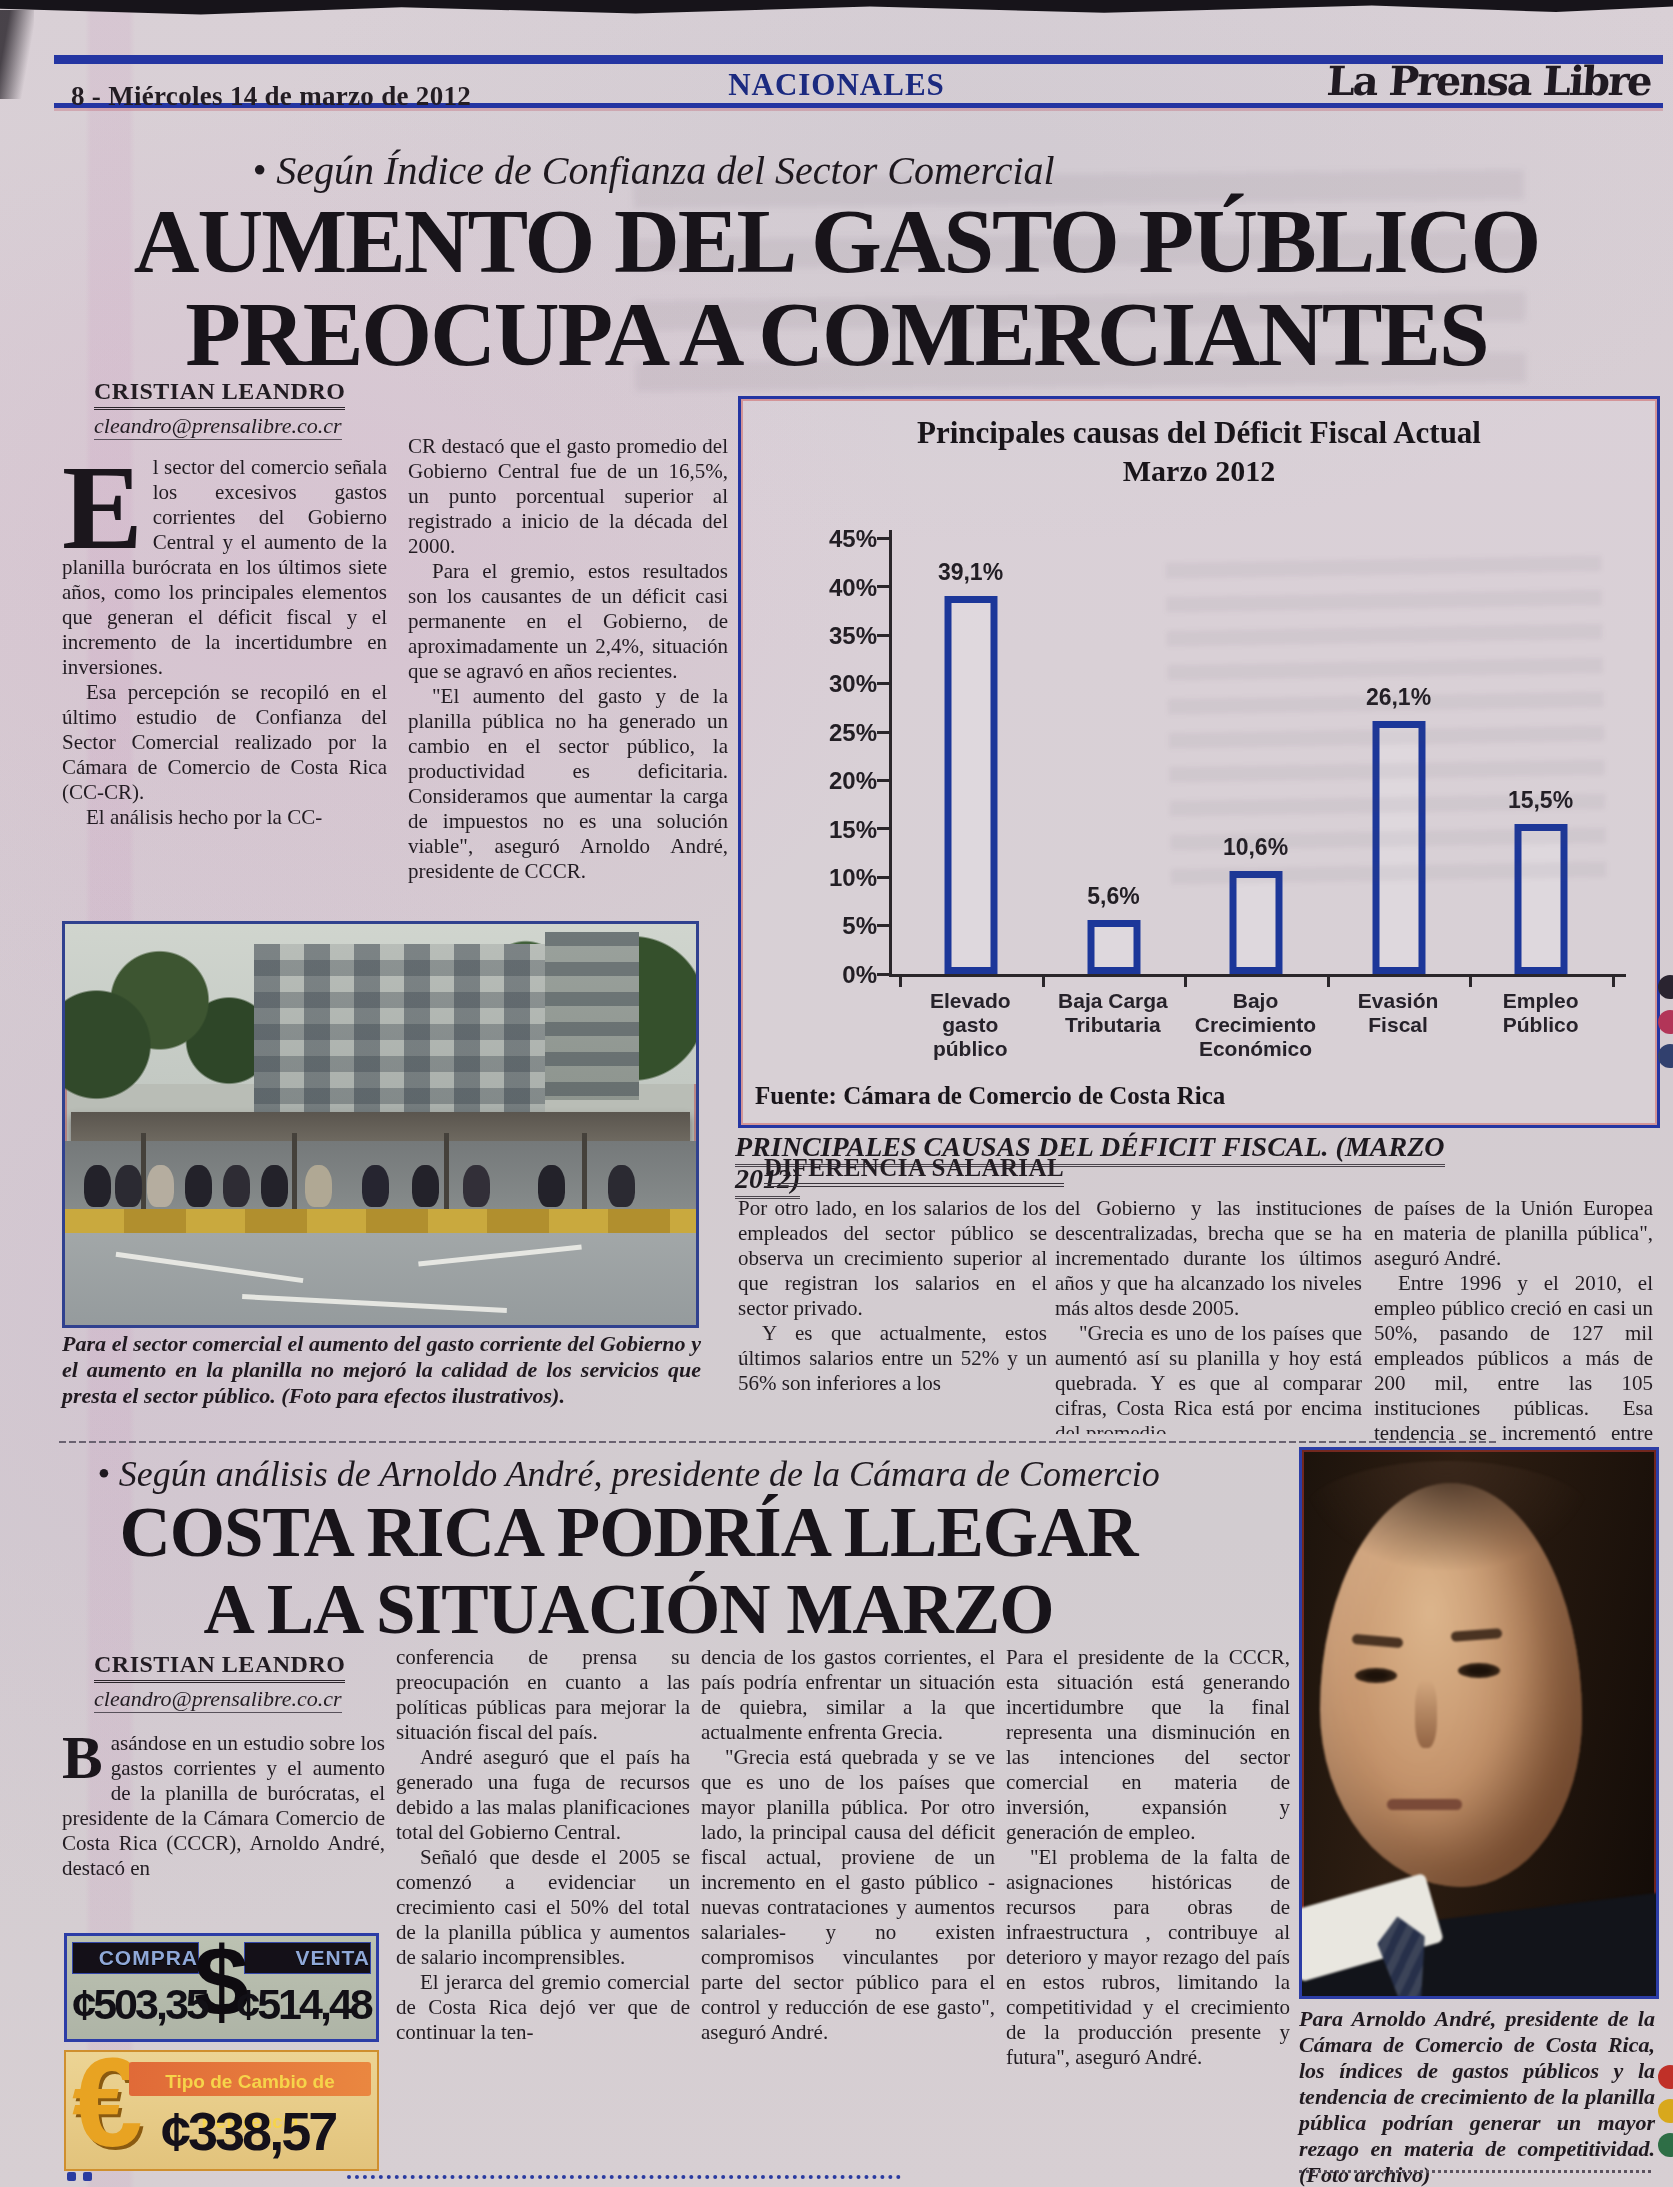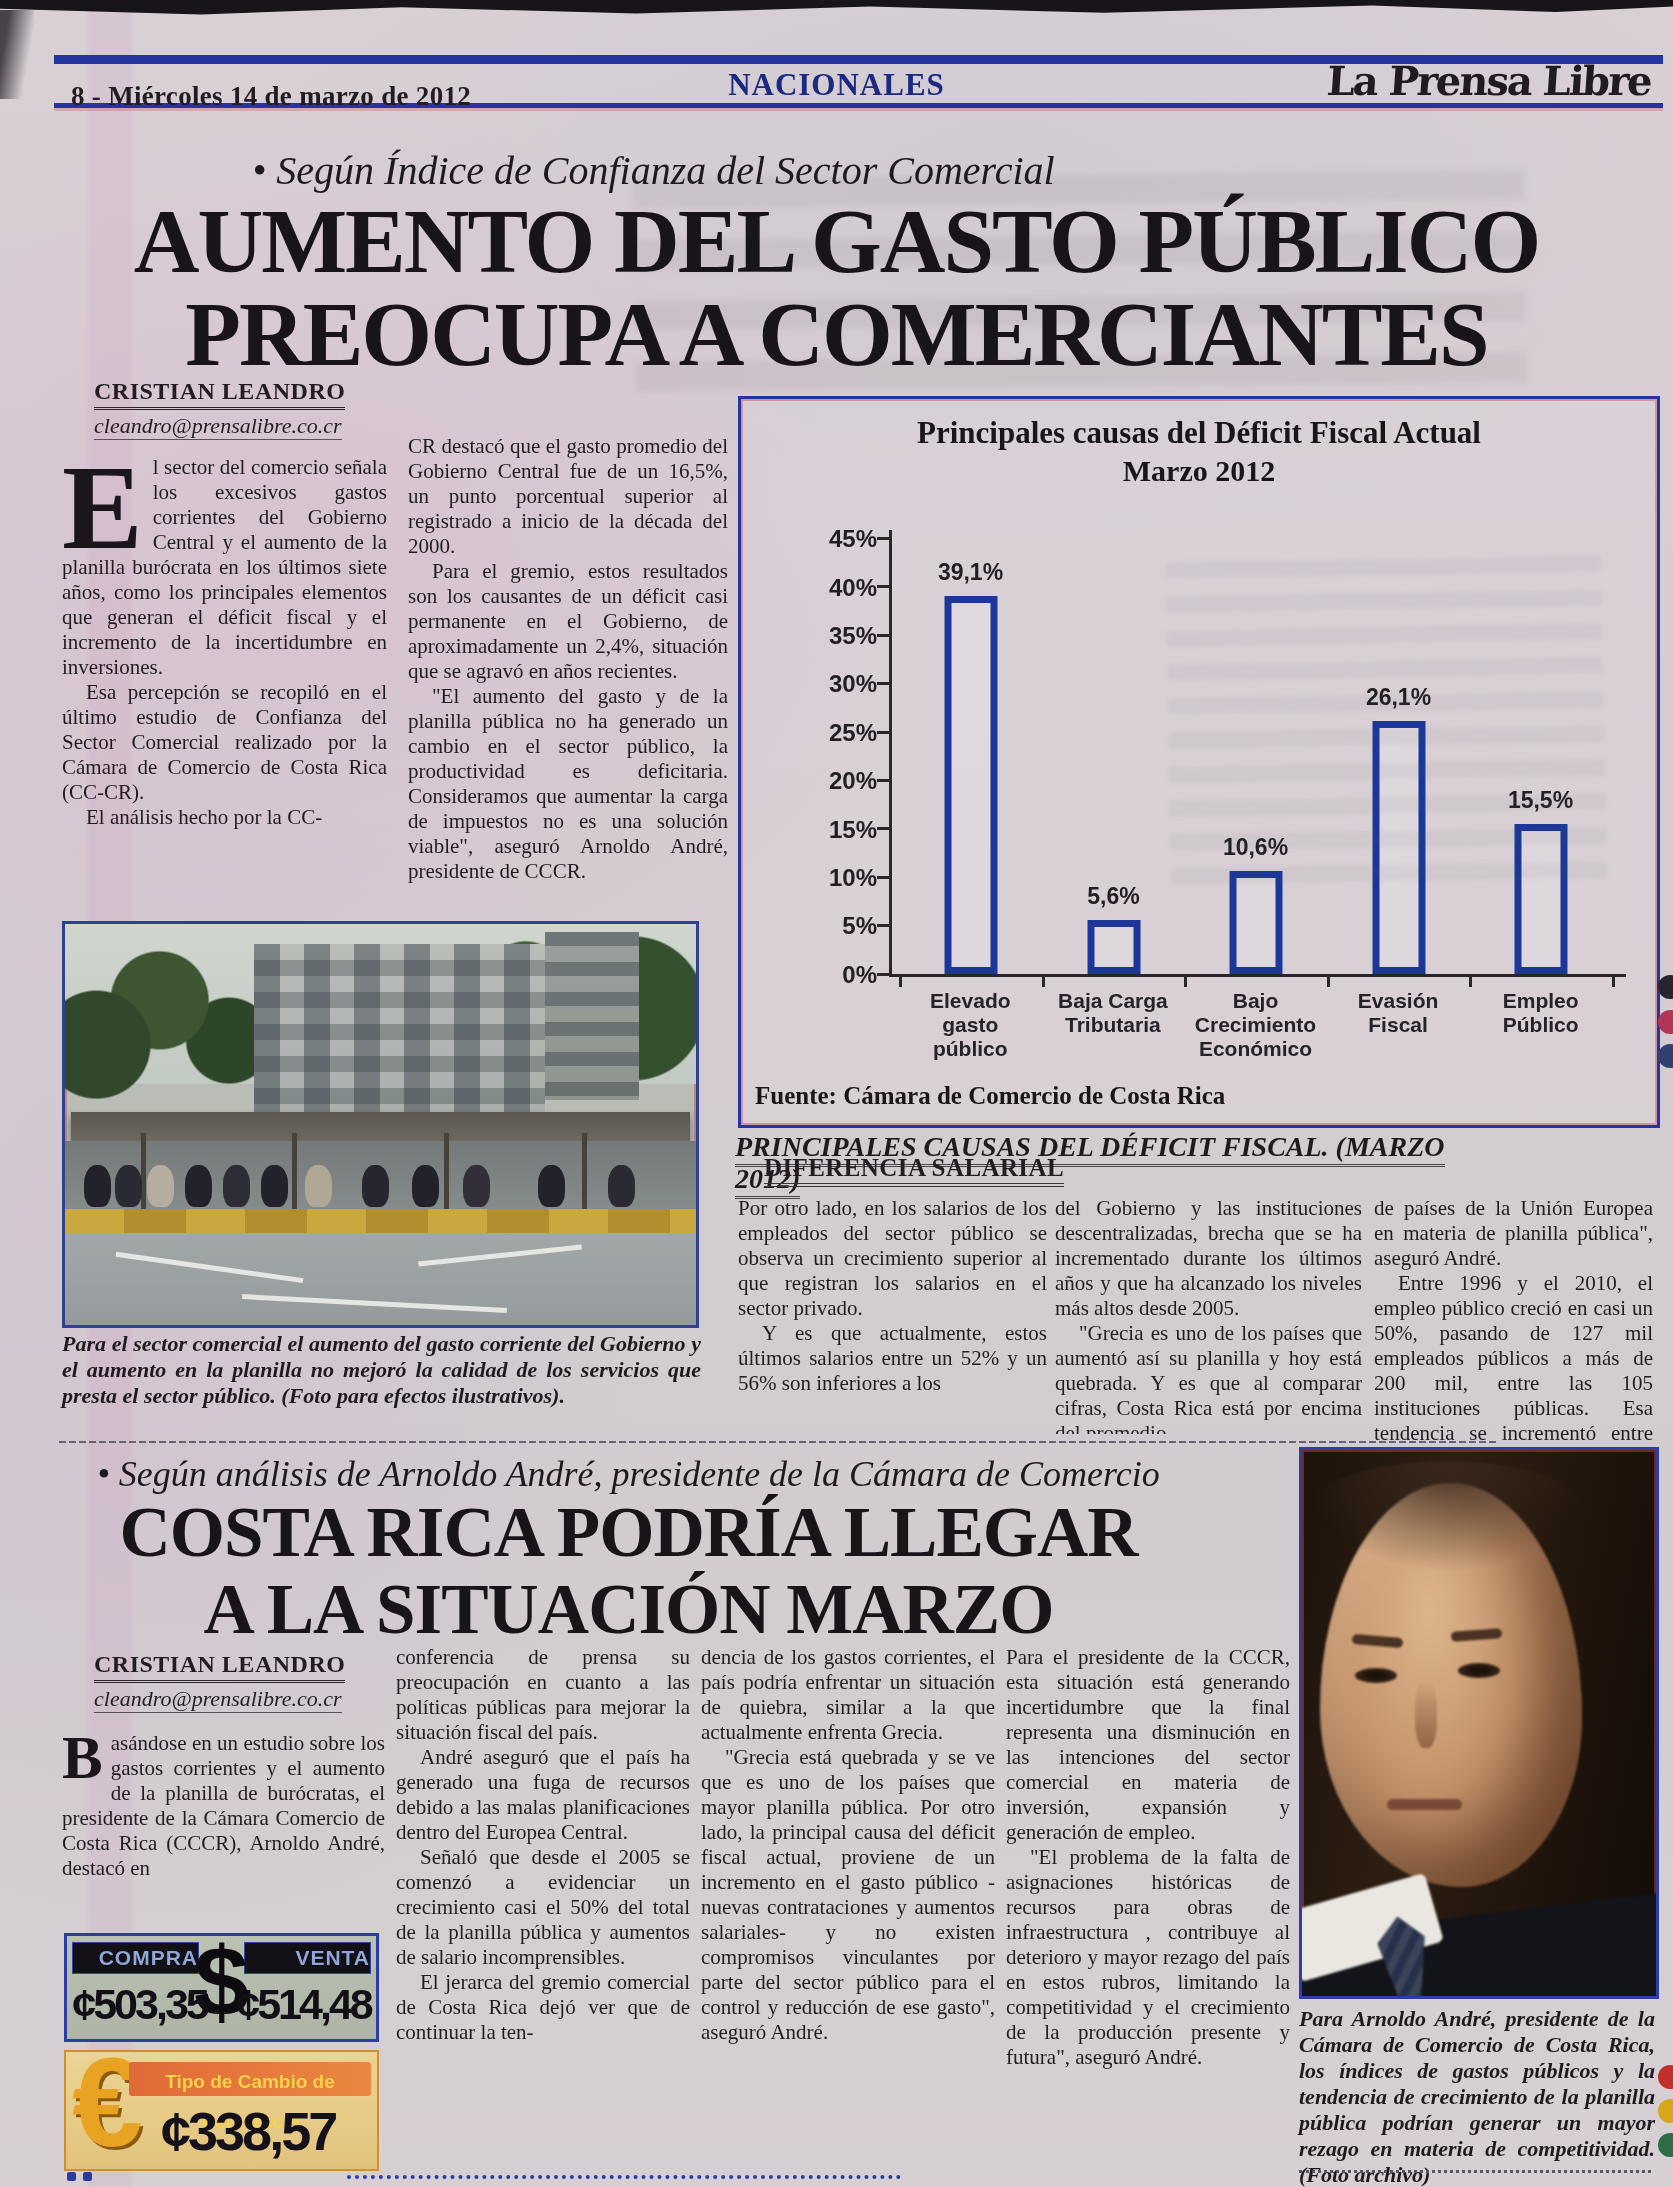--- a/index.html
+++ b/index.html
@@ -301,21 +301,21 @@
   <div class="abs byline byline2">
     <span class="name">CRISTIAN LEANDRO</span><br>
     <span class="email">cleandro@prensalibre.co.cr</span>
   </div>
 
   <div class="abs bodycol col1b">
     <p><span class="dropcapB">B</span><span>asándose en un estudio sobre los gastos corrientes y el aumento de la planilla de burócratas, el presidente de la Cámara Comercio de Costa Rica (CCCR), Arnoldo André, destacó en</span></p>
   </div>
   <div class="abs bodycol col2b">
     <p>conferencia de prensa su preocupación en cuanto a las políticas públicas para mejorar la situación fiscal del país.</p>
-    <p>André aseguró que el país ha generado una fuga de recursos debido a las malas planificaciones dentro del Europea Central.</p>
+    <p>André aseguró que el país ha generado una fuga de recursos debido a las malas planificaciones total del Gobierno Central.</p>
     <p>Señaló que desde el 2005 se comenzó a evidenciar un crecimiento casi el 50% del total de la planilla pública y aumentos de salario incomprensibles.</p>
     <p>El jerarca del gremio comercial de Costa Rica dejó ver que de continuar la ten-</p>
   </div>
   <div class="abs bodycol col3b">
     <p>dencia de los gastos corrientes, el país podría enfrentar un situación de quiebra, similar a la que actualmente enfrenta Grecia.</p>
     <p>"Grecia está quebrada y se ve que es uno de los países que mayor planilla pública. Por otro lado, la principal causa del déficit fiscal actual, proviene de un incremento en el gasto público -nuevas contrataciones y aumentos salariales- y no existen compromisos vinculantes por parte del sector público para el control y reducción de ese gasto", aseguró André.</p>
   </div>
   <div class="abs bodycol col4b">
     <p>Para el presidente de la CCCR, esta situación está generando incertidumbre que la final representa una disminución en las intenciones del sector comercial en materia de inversión, expansión y generación de empleo.</p>
     <p>"El problema de la falta de asignaciones históricas de recursos para obras de infraestructura , contribuye al deterioro y mayor rezago del país en estos rubros, limitando la competitividad y el crecimiento de la producción presente y futura", aseguró André.</p>

